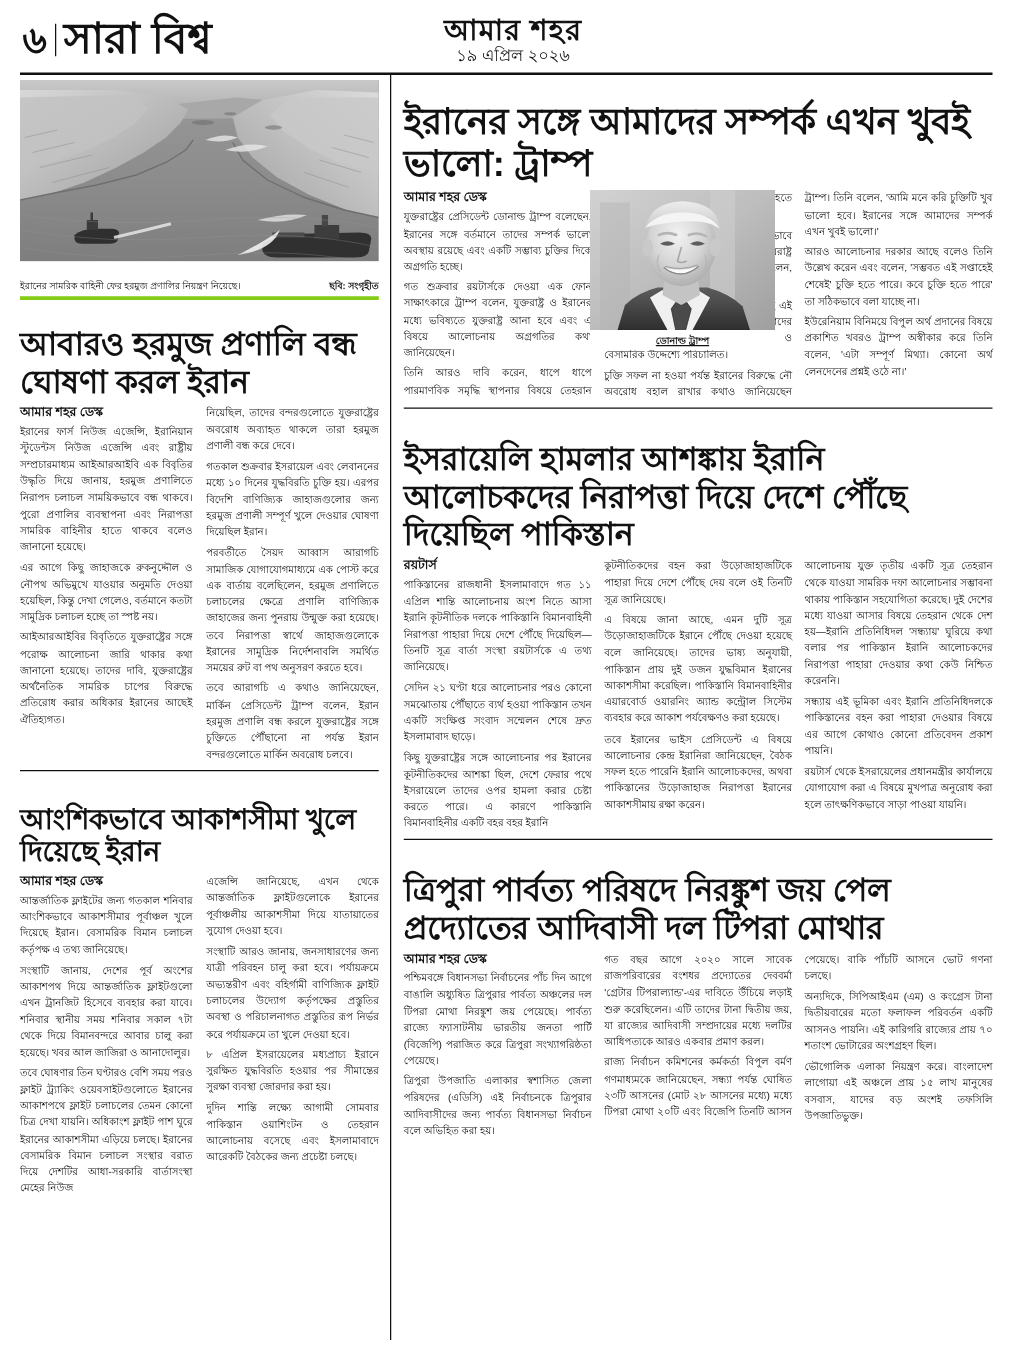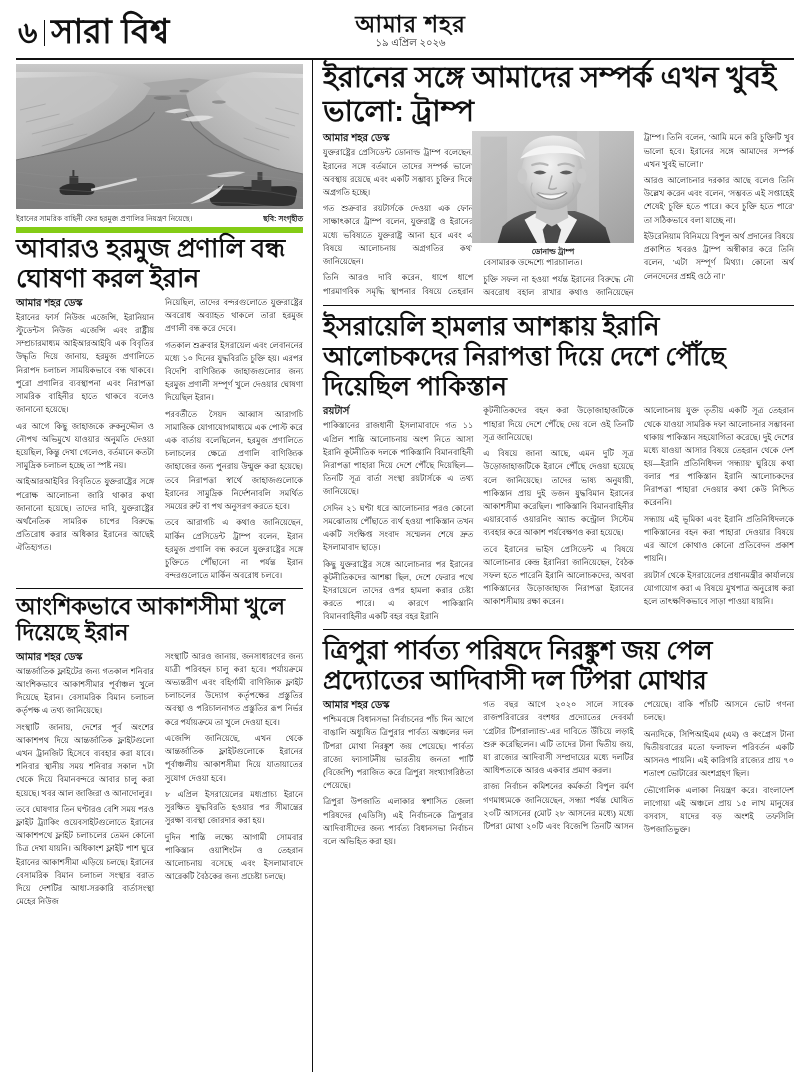--- a/index.html
+++ b/index.html
@@ -65,21 +65,21 @@
     top: 12px;
     text-align: center;
   }
   .paper-title {
     font-size: 23px;
     font-weight: bold;
     letter-spacing: 1px;
     line-height: 1.05;
   }
   .paper-date {
-    font-size: 10px;
+    font-size: 13px;
     margin-top: 2px;
     line-height: 1;
   }
 
   .rule-thick {
     height: 2px;
     background: #111;
     margin: 0 16px;
   }
 
@@ -113,33 +113,33 @@
     width: 100%;
     display: block;
     position: relative;
     overflow: hidden;
     background: #b9b9b9;
   }
   .photo svg { display: block; width: 100%; height: 100%; }
   .caption {
     font-size: 7.4px;
     line-height: 1.35;
-    padding: 5px 0 3px 0;
+    padding: 15px 0 3px 0;
     display: flex;
     justify-content: space-between;
     gap: 8px;
-    border-bottom: 6px solid #84cc16;
+    border-bottom: 3px solid #84cc16;
     align-items: flex-end;
   }
   .caption .credit { white-space: nowrap; font-weight: bold; }
 
   
   h1.hl {
     margin: 0;
-    padding: 0 0 3px 0;
+    padding: 21px 0 3px 0;
     font-weight: bold;
     line-height: 1.18;
     letter-spacing: -0.2px;
   }
   .hl-xl { font-size: 29px; }
   .hl-lg { font-size: 25.5px; }
   .hl-md { font-size: 22.5px; }
 
   .byline {
     font-size: 10px;
@@ -170,27 +170,28 @@
 
   .art-block { border-bottom: 1px solid #111; padding-bottom: 6px; margin-bottom: 5px; }
   .art-block.last { border-bottom: 0; }
 
   
   .figwrap {
     position: relative;
   }
   .portrait {
     position: absolute;
-    width: 162px;
+    width: 148px;
     height: 128px;
     left: 149px;
     top: 0px;
     background: #fff;
     z-index: 5;
     overflow: hidden;
+    text-decoration: underline;
   }
   .portrait svg { display:block; width: 100%; height: 112px; }
   .portrait .pcap {
     font-size: 7.6px;
     font-weight: bold;
     text-align: center;
     padding-top: 2px;
   }
 </style>
 </head>
@@ -299,22 +300,22 @@
         </div>
       </div>
 
       <div class="art-block last">
         <h1 class="hl hl-md">আংশিকভাবে আকাশসীমা খুলে দিয়েছে ইরান</h1>
         <div class="body cols2">
           <div class="byline">আমার শহর ডেস্ক</div>
           <p>আন্তর্জাতিক ফ্লাইটের জন্য গতকাল শনিবার আংশিকভাবে আকাশসীমার পূর্বাঞ্চল খুলে দিয়েছে ইরান। বেসামরিক বিমান চলাচল কর্তৃপক্ষ এ তথ্য জানিয়েছে।</p>
           <p>সংস্থাটি জানায়, দেশের পূর্ব অংশের আকাশপথ দিয়ে আন্তর্জাতিক ফ্লাইটগুলো এখন ট্রানজিট হিসেবে ব্যবহার করা যাবে। শনিবার স্থানীয় সময় শনিবার সকাল ৭টা থেকে দিয়ে বিমানবন্দরে আবার চালু করা হয়েছে। খবর আল জাজিরা ও আনাদোলুর।</p>
           <p>তবে ঘোষণার তিন ঘণ্টারও বেশি সময় পরও ফ্লাইট ট্র্যাকিং ওয়েবসাইটগুলোতে ইরানের আকাশপথে ফ্লাইট চলাচলের তেমন কোনো চিত্র দেখা যায়নি। অধিকাংশ ফ্লাইট পাশ ঘুরে ইরানের আকাশসীমা এড়িয়ে চলছে। ইরানের বেসামরিক বিমান চলাচল সংস্থার বরাত দিয়ে দেশটির আধা-সরকারি বার্তাসংস্থা মেহের নিউজ</p>
+          <p>এজেন্সি জানিয়েছে, এখন থেকে আন্তর্জাতিক ফ্লাইটগুলোকে ইরানের পূর্বাঞ্চলীয় আকাশসীমা দিয়ে যাতায়াতের সুযোগ দেওয়া হবে।</p>
           <p>সংস্থাটি আরও জানায়, জনসাধারণের জন্য যাত্রী পরিবহন চালু করা হবে। পর্যায়ক্রমে অভ্যন্তরীণ এবং বহির্গামী বাণিজ্যিক ফ্লাইট চলাচলের উদ্যোগ কর্তৃপক্ষের প্রস্তুতির অবস্থা ও পরিচালনাগত প্রস্তুতির রূপ নির্ভর করে পর্যায়ক্রমে তা খুলে দেওয়া হবে।</p>
-          <p>এজেন্সি জানিয়েছে, এখন থেকে আন্তর্জাতিক ফ্লাইটগুলোকে ইরানের পূর্বাঞ্চলীয় আকাশসীমা দিয়ে যাতায়াতের সুযোগ দেওয়া হবে।</p>
           <p>৮ এপ্রিল ইসরায়েলের মধ্যপ্রাচ্য ইরানে সুরক্ষিত যুদ্ধবিরতি হওয়ার পর সীমান্তের সুরক্ষা ব্যবস্থা জোরদার করা হয়।</p>
           <p>দুদিন শান্তি লক্ষ্যে আগামী সোমবার পাকিস্তান ওয়াশিংটন ও তেহরান আলোচনায় বসেছে এবং ইসলামাবাদে আরেকটি বৈঠকের জন্য প্রচেষ্টা চলছে।</p>
         </div>
       </div>
 
     </div>
 
     <div class="vdivide"></div>
 
     <div class="col-right">

